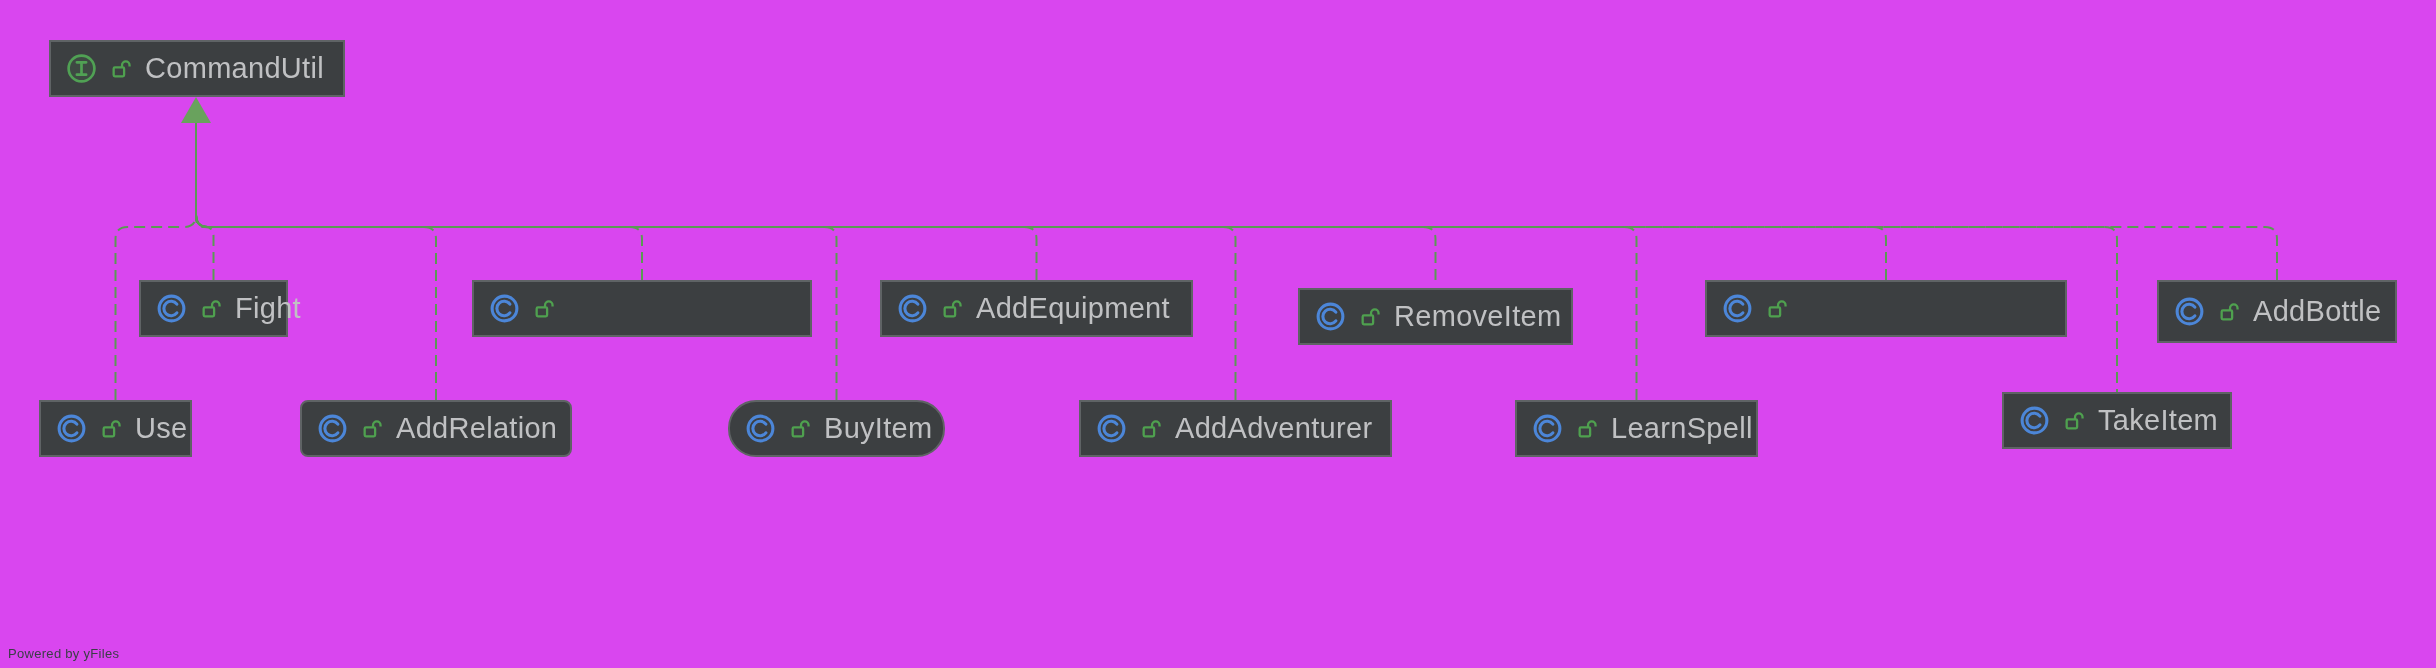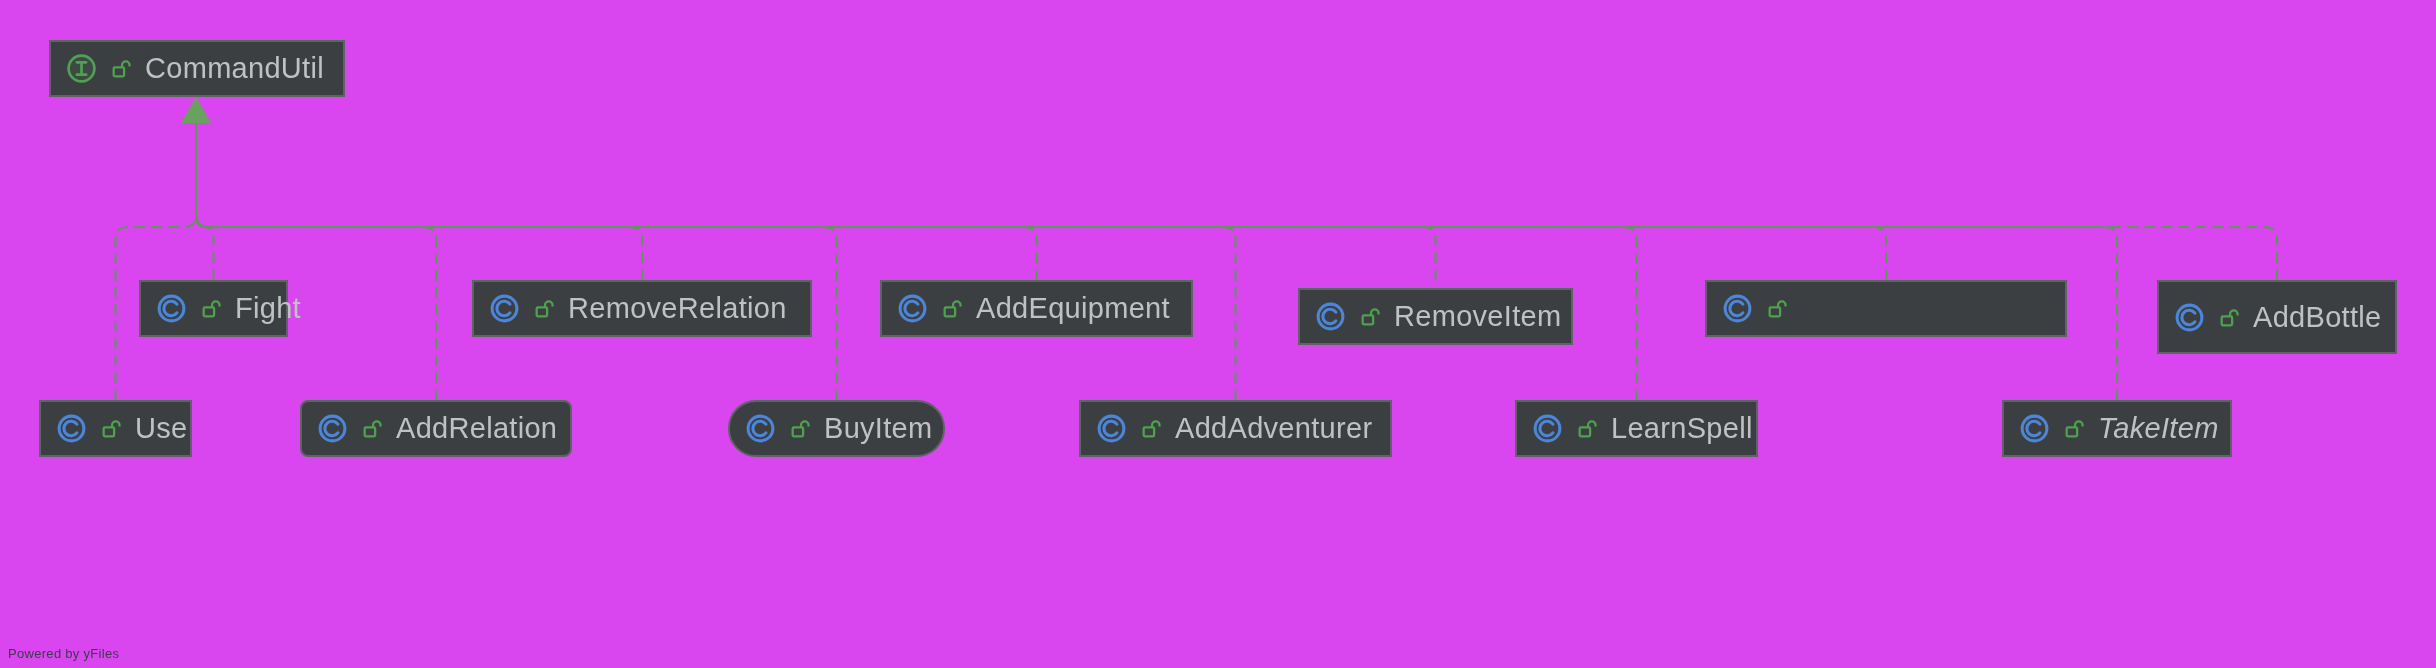--- a/index.html
+++ b/index.html
@@ -94,21 +94,20 @@
             <circle cx="16" cy="16" r="12" fill="none" stroke="#4c86d8" stroke-width="3"></circle>
             <path d="M 21.2 11.8 A 7 7 0 1 0 21.2 20.2" fill="none" stroke="#4c86d8" stroke-width="3" stroke-linecap="round"></path>
           </svg>
         </span>
         <span class="icon">
           <svg width="23" height="23" viewBox="0 0 22 22">
             <rect x="3.5" y="10" width="10" height="8.5" rx="1.2" fill="none" stroke="#4fa14f" stroke-width="2.2"></rect>
             <path d="M11.5 10 V7.8 a3.6 3.6 0 0 1 7.2 0 v1.4" fill="none" stroke="#4fa14f" stroke-width="2.2"></path>
           </svg>
         </span>
-        <span class="label">RemoveRelation</span>
       </div>
       <div class="node" style="left: 880px; top: 280px; width: 313px; height: 57px;">
         <span class="icon">
           <svg width="33" height="33" viewBox="0 0 32 32">
             <circle cx="16" cy="16" r="12" fill="none" stroke="#4c86d8" stroke-width="3"></circle>
             <path d="M 21.2 11.8 A 7 7 0 1 0 21.2 20.2" fill="none" stroke="#4c86d8" stroke-width="3" stroke-linecap="round"></path>
           </svg>
         </span>
         <span class="icon">
           <svg width="23" height="23" viewBox="0 0 22 22">
@@ -140,21 +139,21 @@
             <path d="M 21.2 11.8 A 7 7 0 1 0 21.2 20.2" fill="none" stroke="#4c86d8" stroke-width="3" stroke-linecap="round"></path>
           </svg>
         </span>
         <span class="icon">
           <svg width="23" height="23" viewBox="0 0 22 22">
             <rect x="3.5" y="10" width="10" height="8.5" rx="1.2" fill="none" stroke="#4fa14f" stroke-width="2.2"></rect>
             <path d="M11.5 10 V7.8 a3.6 3.6 0 0 1 7.2 0 v1.4" fill="none" stroke="#4fa14f" stroke-width="2.2"></path>
           </svg>
         </span>
       </div>
-      <div class="node" style="left: 2157px; top: 280px; width: 240px; height: 74px;">
+      <div class="node" style="left: 2157px; top: 280px; width: 240px; height: 63px;">
         <span class="icon">
           <svg width="33" height="33" viewBox="0 0 32 32">
             <circle cx="16" cy="16" r="12" fill="none" stroke="#4c86d8" stroke-width="3"></circle>
             <path d="M 21.2 11.8 A 7 7 0 1 0 21.2 20.2" fill="none" stroke="#4c86d8" stroke-width="3" stroke-linecap="round"></path>
           </svg>
         </span>
         <span class="icon">
           <svg width="23" height="23" viewBox="0 0 22 22">
             <rect x="3.5" y="10" width="10" height="8.5" rx="1.2" fill="none" stroke="#4fa14f" stroke-width="2.2"></rect>
             <path d="M11.5 10 V7.8 a3.6 3.6 0 0 1 7.2 0 v1.4" fill="none" stroke="#4fa14f" stroke-width="2.2"></path>
@@ -230,21 +229,21 @@
           </svg>
         </span>
         <span class="icon">
           <svg width="23" height="23" viewBox="0 0 22 22">
             <rect x="3.5" y="10" width="10" height="8.5" rx="1.2" fill="none" stroke="#4fa14f" stroke-width="2.2"></rect>
             <path d="M11.5 10 V7.8 a3.6 3.6 0 0 1 7.2 0 v1.4" fill="none" stroke="#4fa14f" stroke-width="2.2"></path>
           </svg>
         </span>
         <span class="label">LearnSpell</span>
       </div>
-      <div class="node" style="left: 2002px; top: 400px; width: 230px; height: 57px; font-style: italic;">
+      <div class="node" style="left: 2002px; top: 392px; width: 230px; height: 57px;">
         <span class="icon">
           <svg width="33" height="33" viewBox="0 0 32 32">
             <circle cx="16" cy="16" r="12" fill="none" stroke="#4c86d8" stroke-width="3"></circle>
             <path d="M 21.2 11.8 A 7 7 0 1 0 21.2 20.2" fill="none" stroke="#4c86d8" stroke-width="3" stroke-linecap="round"></path>
           </svg>
         </span>
         <span class="icon">
           <svg width="23" height="23" viewBox="0 0 22 22">
             <rect x="3.5" y="10" width="10" height="8.5" rx="1.2" fill="none" stroke="#4fa14f" stroke-width="2.2"></rect>
             <path d="M11.5 10 V7.8 a3.6 3.6 0 0 1 7.2 0 v1.4" fill="none" stroke="#4fa14f" stroke-width="2.2"></path>

